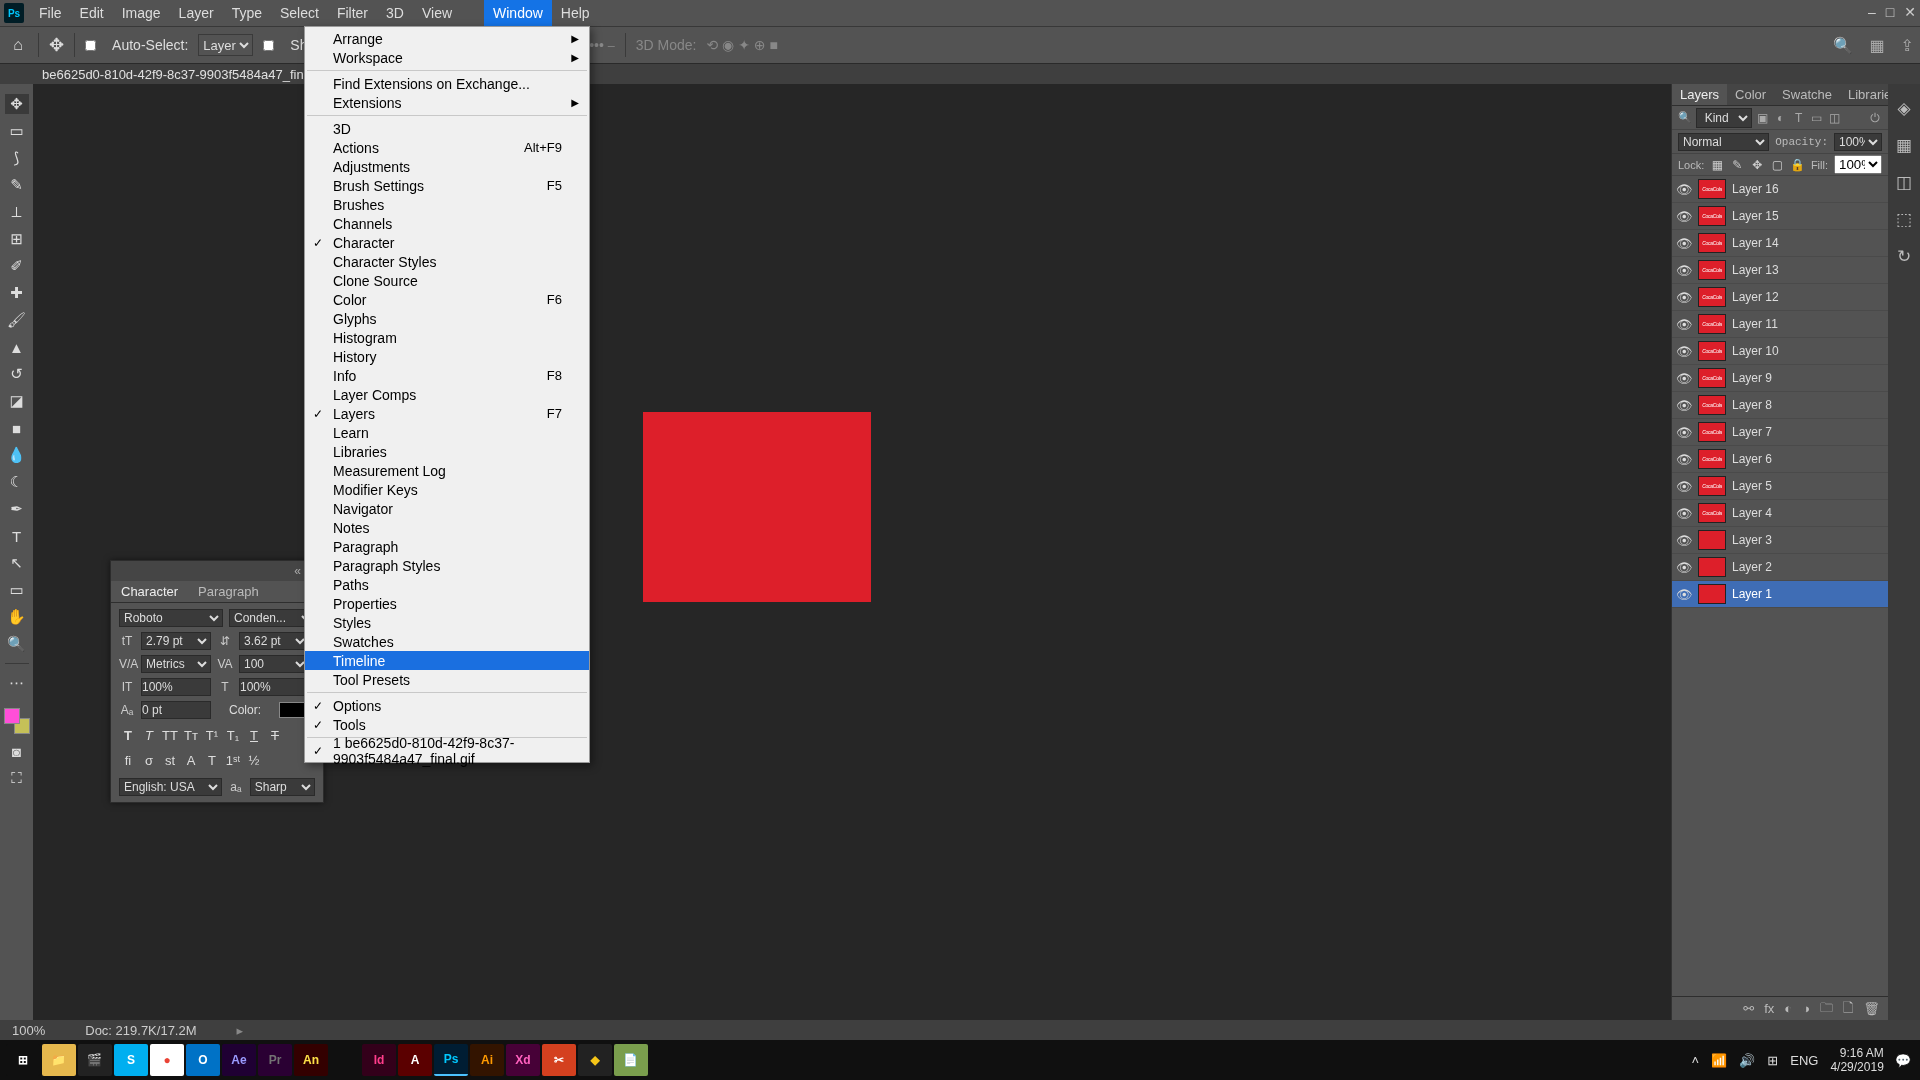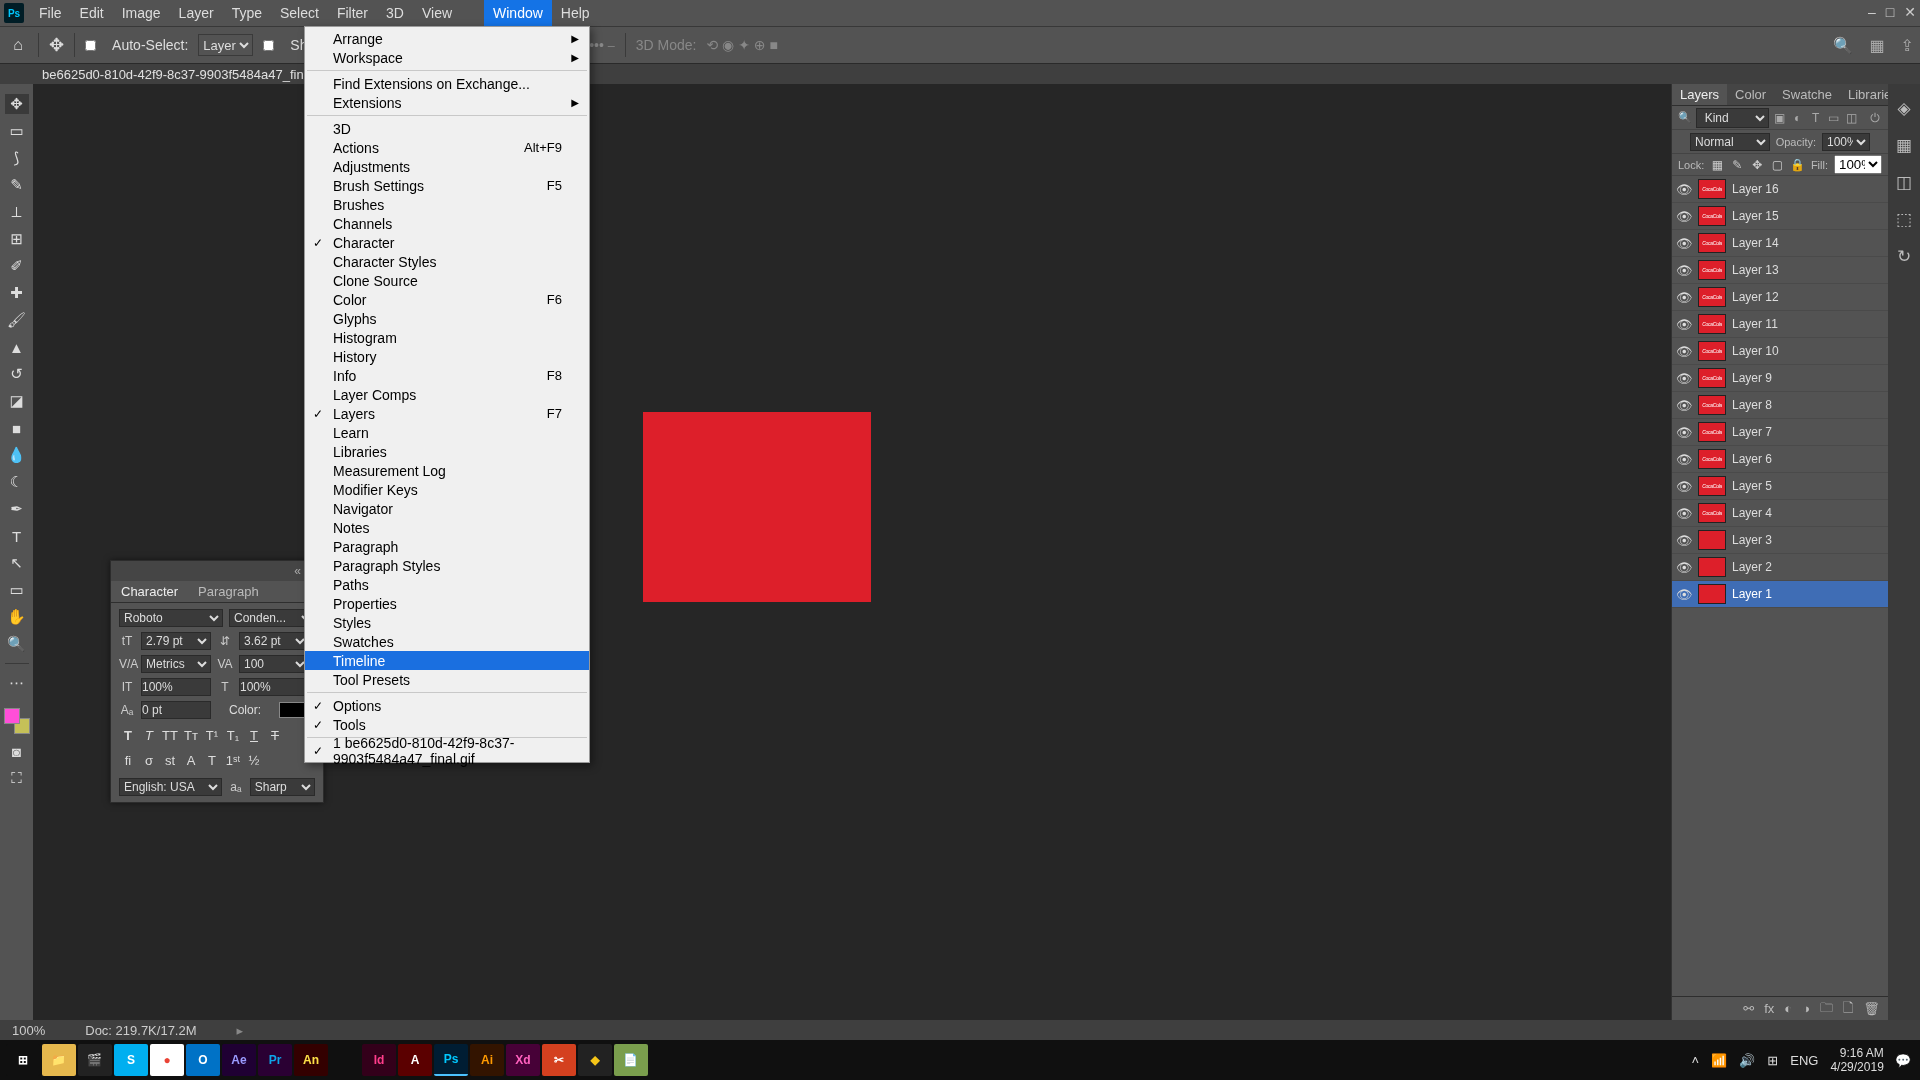--- a/index.html
+++ b/index.html
@@ -31,25 +31,25 @@
 .tools .swatch .fg { position:absolute; left:0; top:0; width:16px; height:16px; background:#ff4fd8; border:1px solid #888; }
 .tools .swatch .bg { position:absolute; right:0; bottom:0; width:16px; height:16px; background:#c5c058; border:1px solid #888; }
 .canvas-area { flex:1; background:#262626; position:relative; overflow:hidden; margin-right:1px; }
 .red-box { position:absolute; left:610px; top:328; width:228px; height:190px; background:#dd1f2a; top:328px;}
 
 .rdock { width:216px; background:#535353; display:flex; flex-direction:column; font-size:13px; color:#ddd; }
 .rdock .tabs { height:22px; display:flex; align-items:center; gap:0; border-bottom:1px solid #2e2e2e; background:#454545;}
 .rdock .tabs span { padding:3px 8px; color:#bbb; font-size:13px;}
 .rdock .tabs span.active { background:#535353; color:#eee; }
 .rdock .filter { height:24px; display:flex; align-items:center; gap:4px; padding:0 6px; border-bottom:1px solid #444;}
-.rdock .filter .kind { background:#3a3a3a; border:1px solid #2a2a2a; color:#ddd; font-size:12px; padding:1px 4px; width:73px;}
+.rdock .filter .kind { background:#3a3a3a; border:1px solid #2a2a2a; color:#ddd; font-size:12px; padding:1px 4px; width:56px;}
 .rdock .filter .ic { width:14px; height:14px; color:#aaa; font-size:12px; display:flex; align-items:center; justify-content:center;}
-.rdock .blend { height:24px; display:flex; align-items:center; padding:0 18px; gap:6px; border-bottom:1px solid #444;}
+.rdock .blend { height:24px; display:flex; align-items:center; padding:0 6px; gap:6px; border-bottom:1px solid #444;}
 .rdock .blend select{background:#3a3a3a;border:1px solid #2a2a2a;color:#ddd;font-size:12px;height:18px;}
-.rdock .blend .op { font-size:11px; color:#bbb;}
+.rdock .blend .op { font-size:11px; color:#bbb;font-family:Liberation Mono, monospace;}
 .rdock .lockrow { height:22px; display:flex; align-items:center; padding:0 6px; gap:6px; border-bottom:1px solid #444; font-size:11px; color:#bbb;}
 .rdock .lockrow .ic{width:14px;font-size:12px;text-align:center;color:#ccc;}
 .layers-list { flex:1; overflow:auto; background:#535353; scrollbar-width:thin;}
 .layer { height:27px; display:flex; align-items:center; padding:0 4px; gap:6px; border-bottom:1px solid #4a4a4a;}
 .layer.sel { background:#3f6db5; color:#fff;}
 .layer .eye { width:16px; text-align:center; font-size:13px; color:#ddd;}
 .layer .thumb { width:28px; height:20px; background:#dd1f2a; border:1px solid #222; position:relative; display:flex; align-items:center; justify-content:center;}
 .layer .thumb.coca::after { content:"CocaCola"; font-size:5px; color:#fff; font-style:italic; letter-spacing:-0.3px;}
 .layer .lname { font-size:12px;}
 .rdock .footer { height:24px; border-top:1px solid #2e2e2e; display:flex; align-items:center; justify-content:flex-end; gap:10px; padding:0 8px; font-size:13px; color:#bbb;}
@@ -325,21 +325,21 @@
 
   <div class="taskbar">
     <div id="tb-host" style="display:flex;gap:2px">
         <div class="tb app" style="background: rgb(16, 16, 16); color: rgb(255, 255, 255);">⊞</div>
         <div class="tb app" style="background: rgb(230, 184, 77); color: rgb(255, 255, 255);">📁</div>
         <div class="tb app" style="background: rgb(34, 34, 34); color: rgb(255, 255, 255);">🎬</div>
         <div class="tb app" style="background: rgb(0, 175, 240); color: rgb(255, 255, 255);">S</div>
         <div class="tb app" style="background: rgb(255, 255, 255); color: rgb(234, 67, 53);">●</div>
         <div class="tb app" style="background: rgb(0, 114, 198); color: rgb(255, 255, 255);">O</div>
         <div class="tb app" style="background: rgb(31, 0, 51); color: rgb(154, 154, 255);">Ae</div>
-        <div class="tb app" style="background: rgb(42, 0, 51); color: #0ea5e9;">Pr</div>
+        <div class="tb app" style="background: rgb(42, 0, 51); color: #737373;">Pr</div>
         <div class="tb app" style="background: rgb(51, 0, 0); color: #fde047;">An</div>
         <div class="tb app" style="background: rgb(51, 0, 26); color: rgb(255, 61, 139); margin-left: 32px;">Id</div>
         <div class="tb app" style="background: rgb(91, 0, 0); color: rgb(255, 255, 255);">A</div>
         <div class="tb app" style="background: rgb(0, 29, 51); color: rgb(0, 200, 255); border-bottom: 2px solid rgb(76, 194, 255);">Ps</div>
         <div class="tb app" style="background: rgb(51, 20, 0); color: rgb(255, 154, 0);">Ai</div>
         <div class="tb app" style="background: rgb(71, 1, 55); color: rgb(255, 97, 190);">Xd</div>
         <div class="tb app" style="background: rgb(212, 64, 31); color: rgb(255, 255, 255);">✂</div>
         <div class="tb app" style="background: rgb(34, 34, 34); color: rgb(245, 197, 24);">◆</div>
         <div class="tb app" style="background: rgb(122, 158, 77); color: rgb(255, 255, 255);">📄</div>
       </div>

